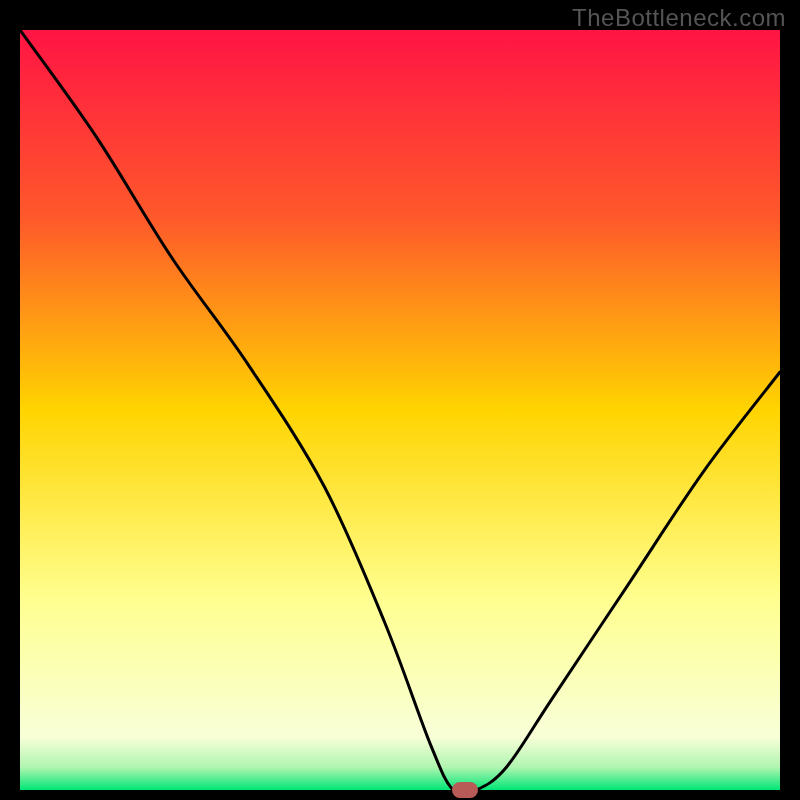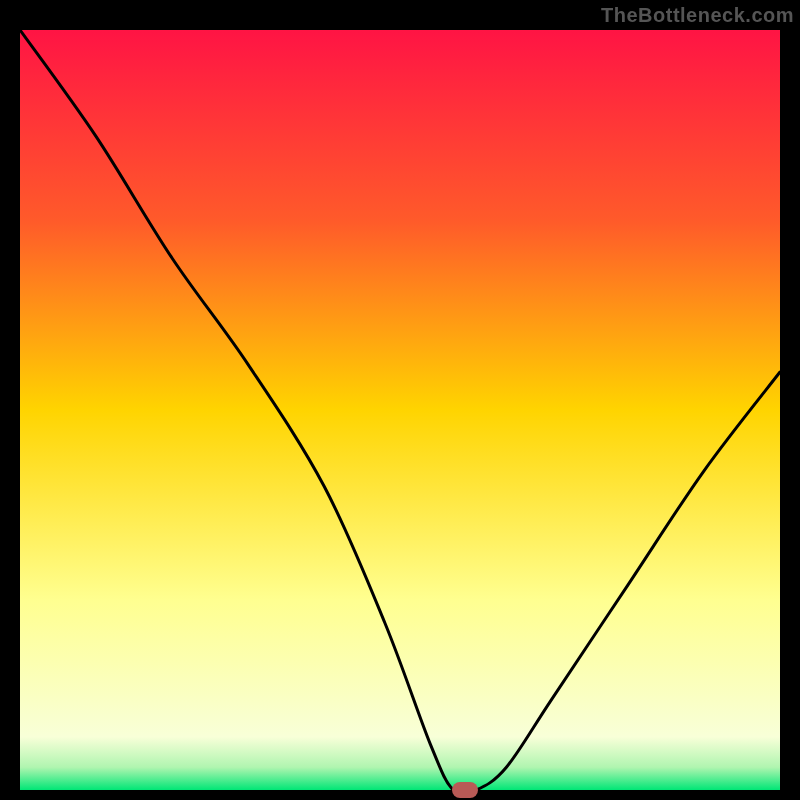--- a/index.html
+++ b/index.html
@@ -13,24 +13,24 @@
   }
   .frame {
     position: relative;
     width: 800px;
     height: 800px;
     background: #000;
   }
   .watermark {
     position: absolute;
     top: 4px;
-    right: 6px;
+    right: 14px;
     color: #555;
-    font-size: 20px;
-    font-weight: bold;
+    font-size: 24px;
+    font-weight: normal;
     letter-spacing: 0.5px;
     z-index: 50;
   }
   .plot-area {
     position: absolute;
     left: 20px;
     top: 30px;
     width: 760px;
     height: 760px;
   }

